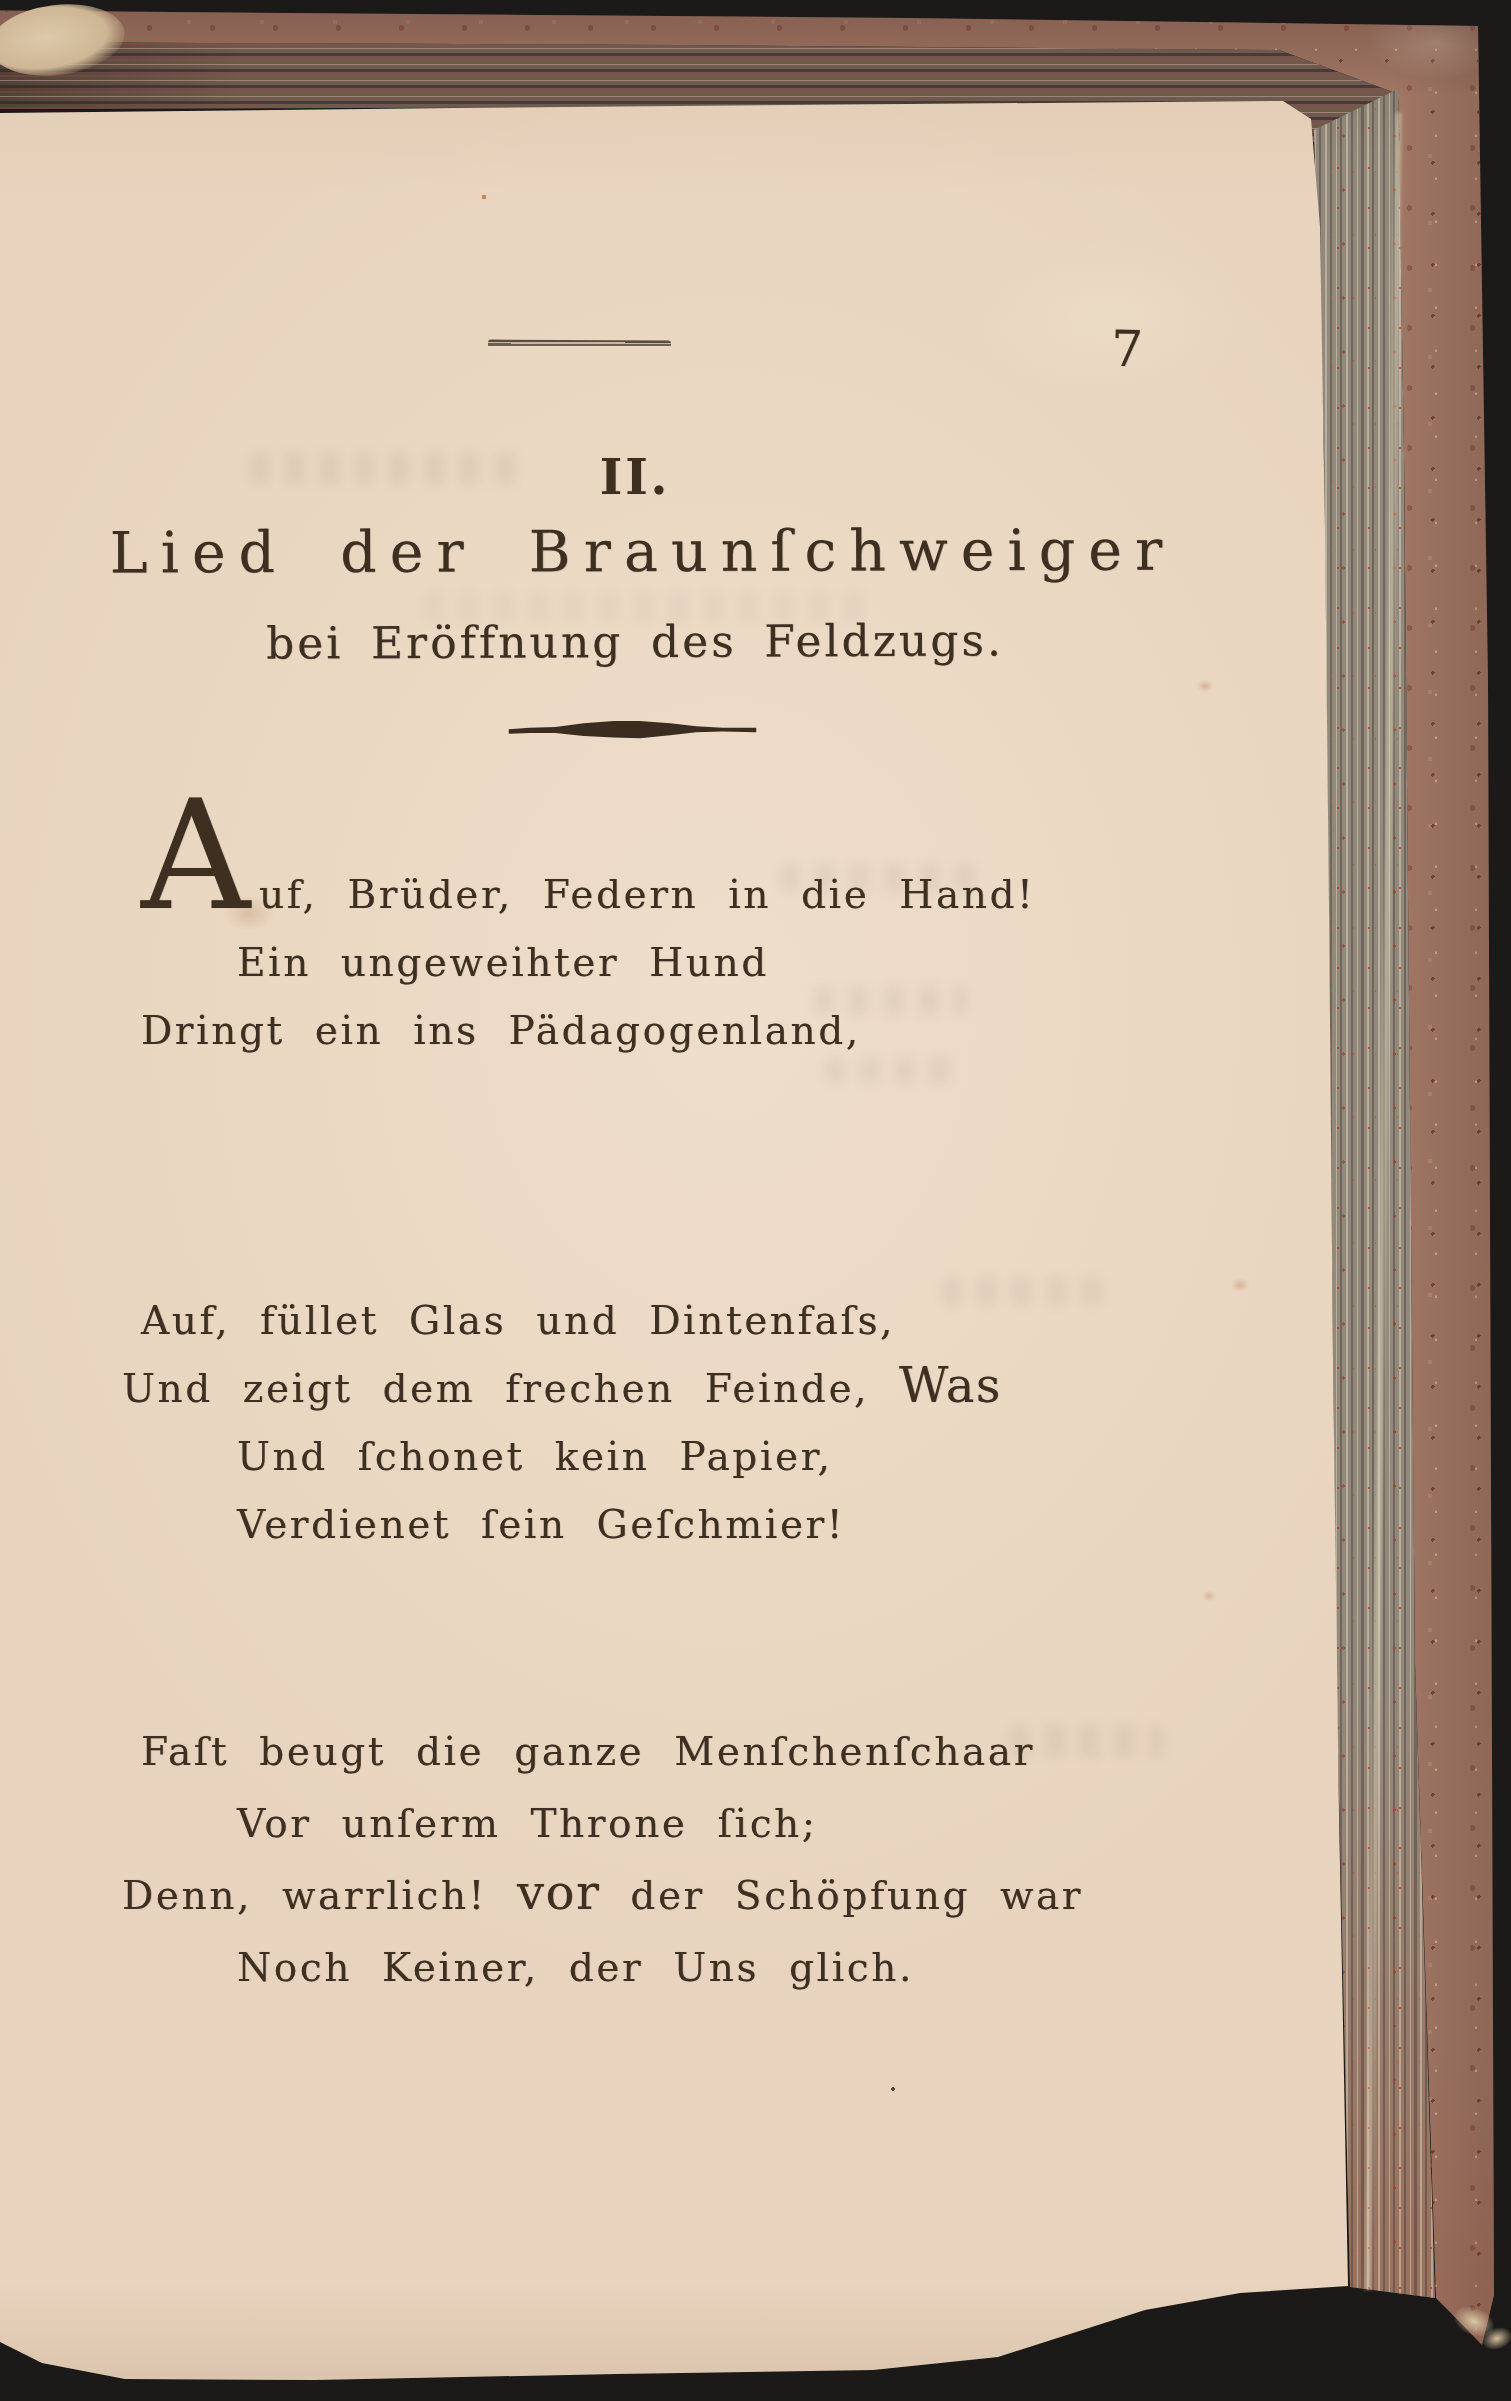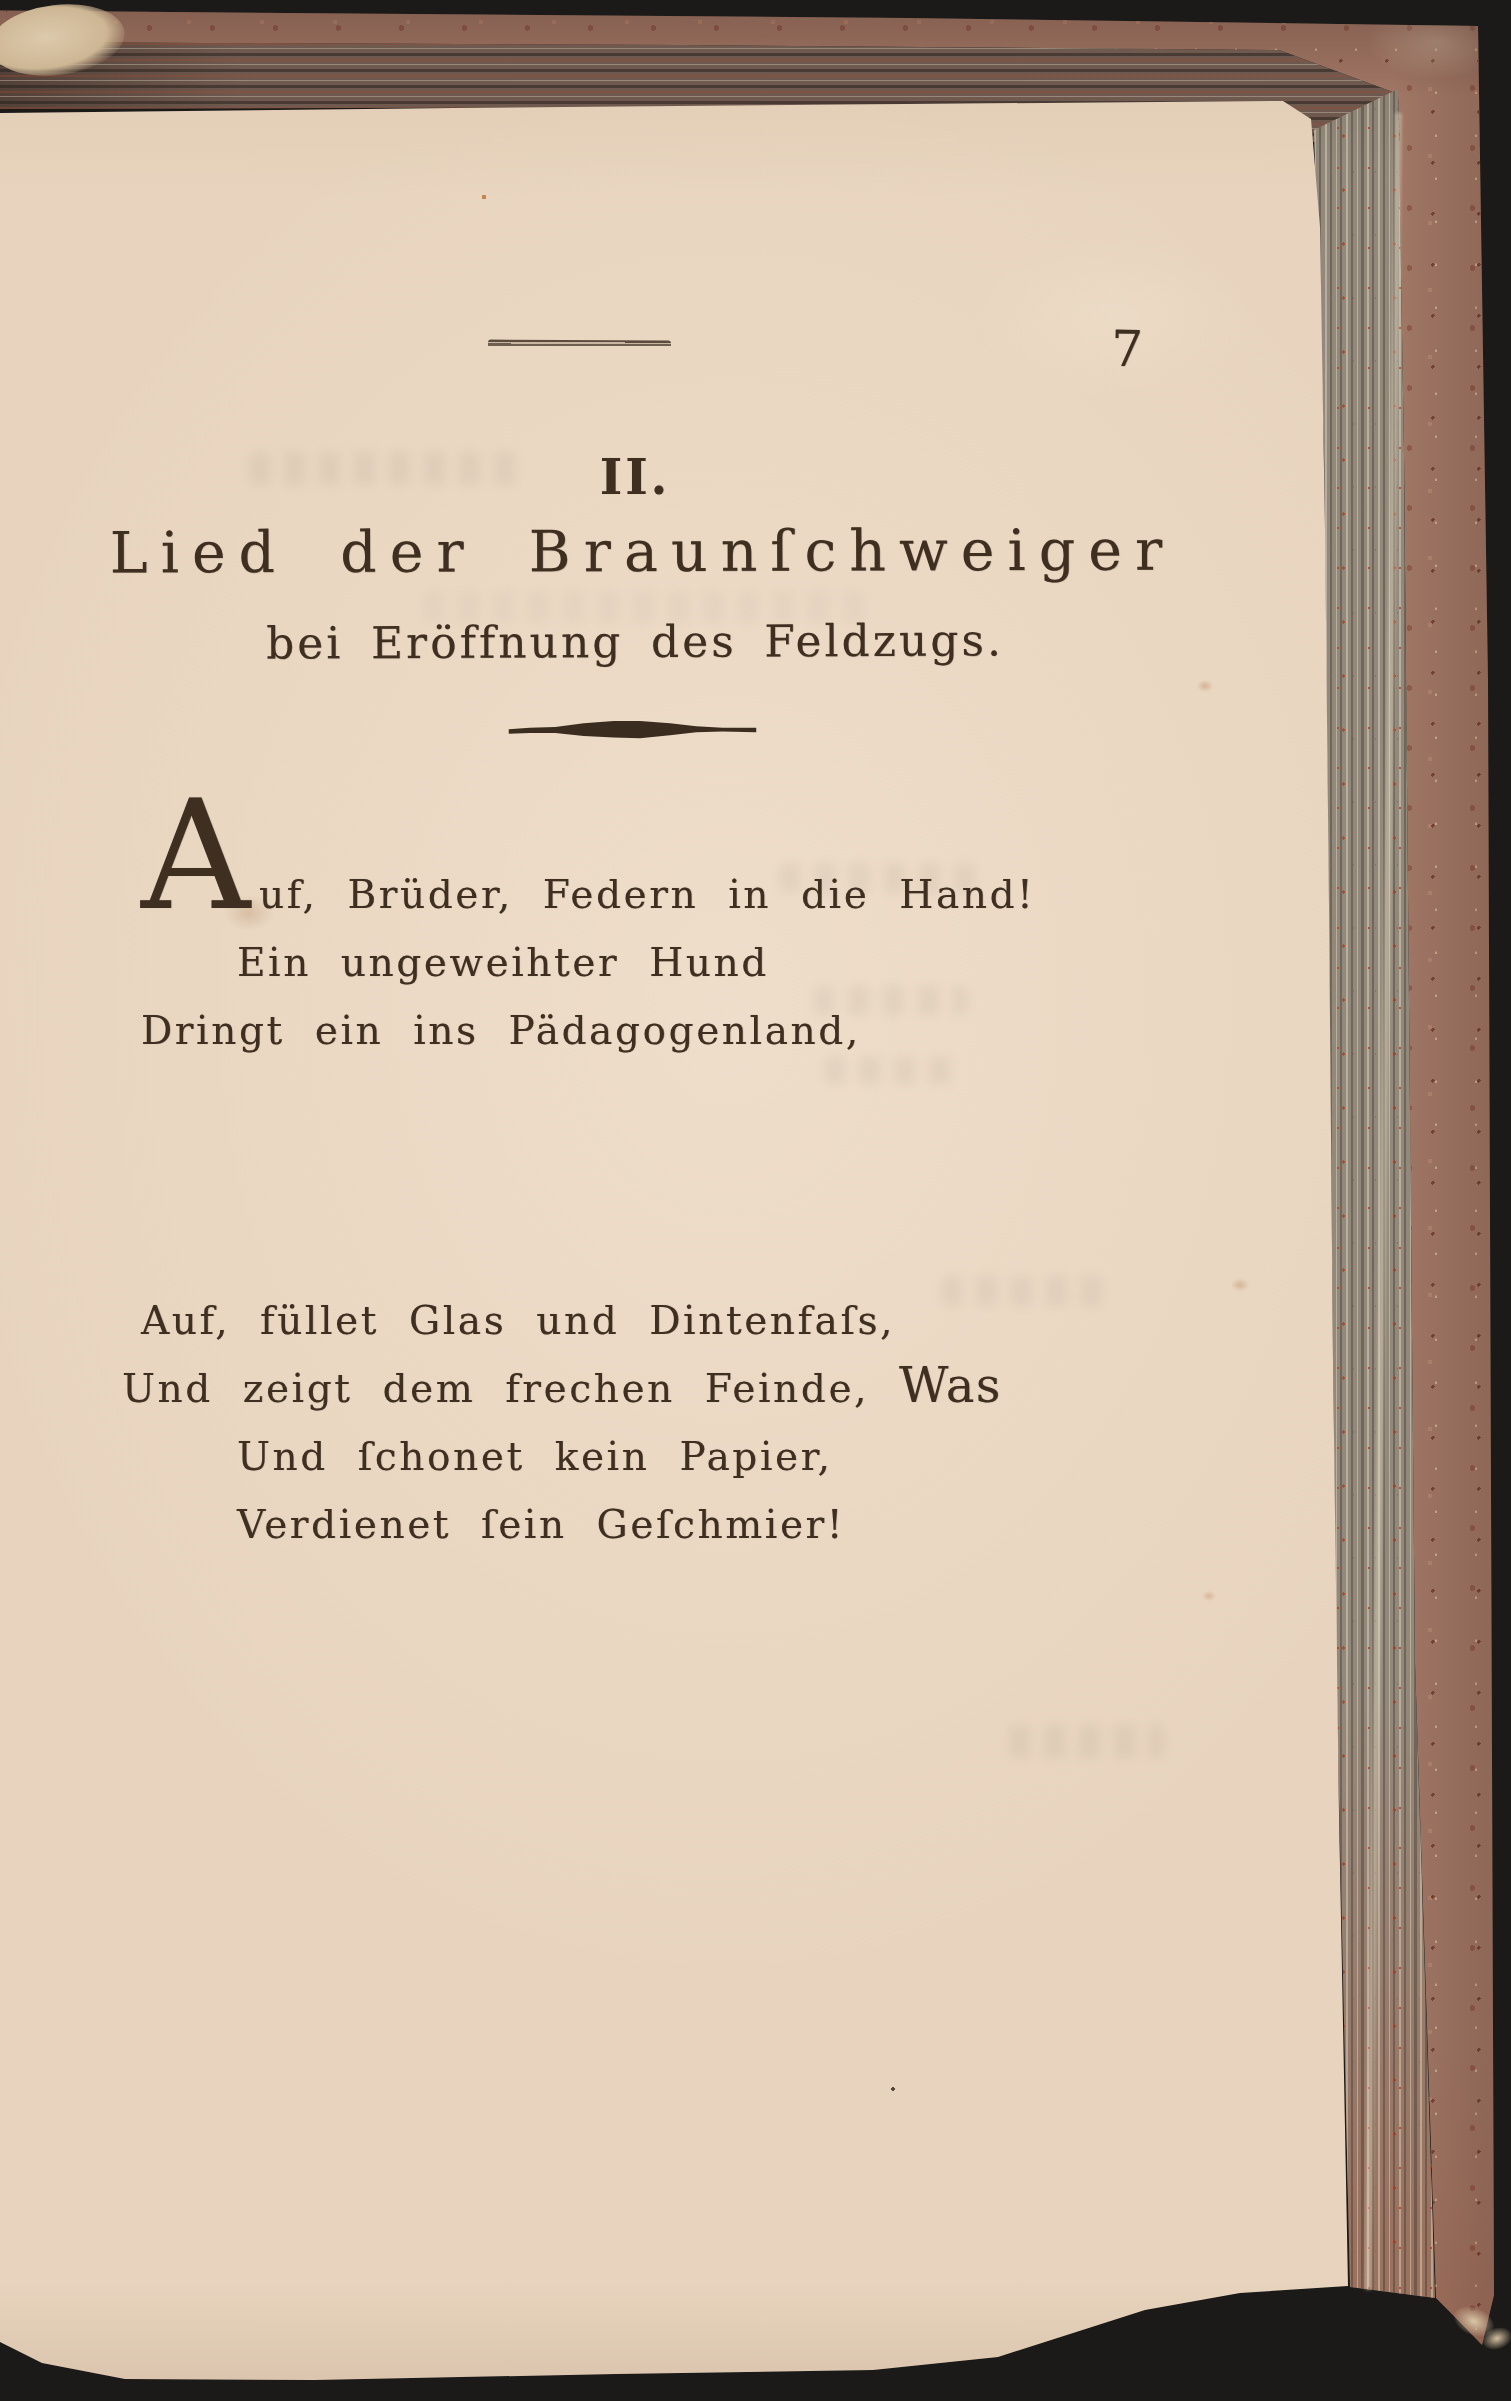--- a/index.html
+++ b/index.html
@@ -173,20 +173,26 @@
           <div class="verse-line ink ind0"><span class="dropcap">A</span><span>uf, Brüder, Federn in die Hand!</span></div>
           <div class="verse-line ink ind1"><span>Ein ungeweihter Hund</span></div>
           <div class="verse-line ink ind0"><span>Dringt ein ins Pädagogenland,</span></div>
         </div>
         <div class="stanza stanza-1">
           <div class="verse-line ink ind0"><span>Auf, füllet Glas und Dintenfaſs,</span></div>
           <div class="verse-line ink ind2"><span>Und zeigt dem frechen Feinde, </span><span class="emph">Was</span></div>
           <div class="verse-line ink ind1"><span>Und ſchonet kein Papier,</span></div>
           <div class="verse-line ink ind1"><span>Verdienet ſein Geſchmier!</span></div>
         </div>
+        <div class="stanza stanza-2">
+          <div class="verse-line ink ind0"><span>Faſt beugt die ganze Menſchenſchaar</span></div>
+          <div class="verse-line ink ind1"><span>Vor unſerm Throne ſich;</span></div>
+          <div class="verse-line ink ind2"><span>Denn, warrlich! </span><span class="emph">vor</span><span> der Schöpfung war</span></div>
+          <div class="verse-line ink ind1"><span>Noch Keiner, der Uns glich.</span></div>
+        </div>
       </div>
 
   </div>
 
   <div class="fray-a"></div>
   <div class="fray-b"></div>
 
 </div>
 
 

